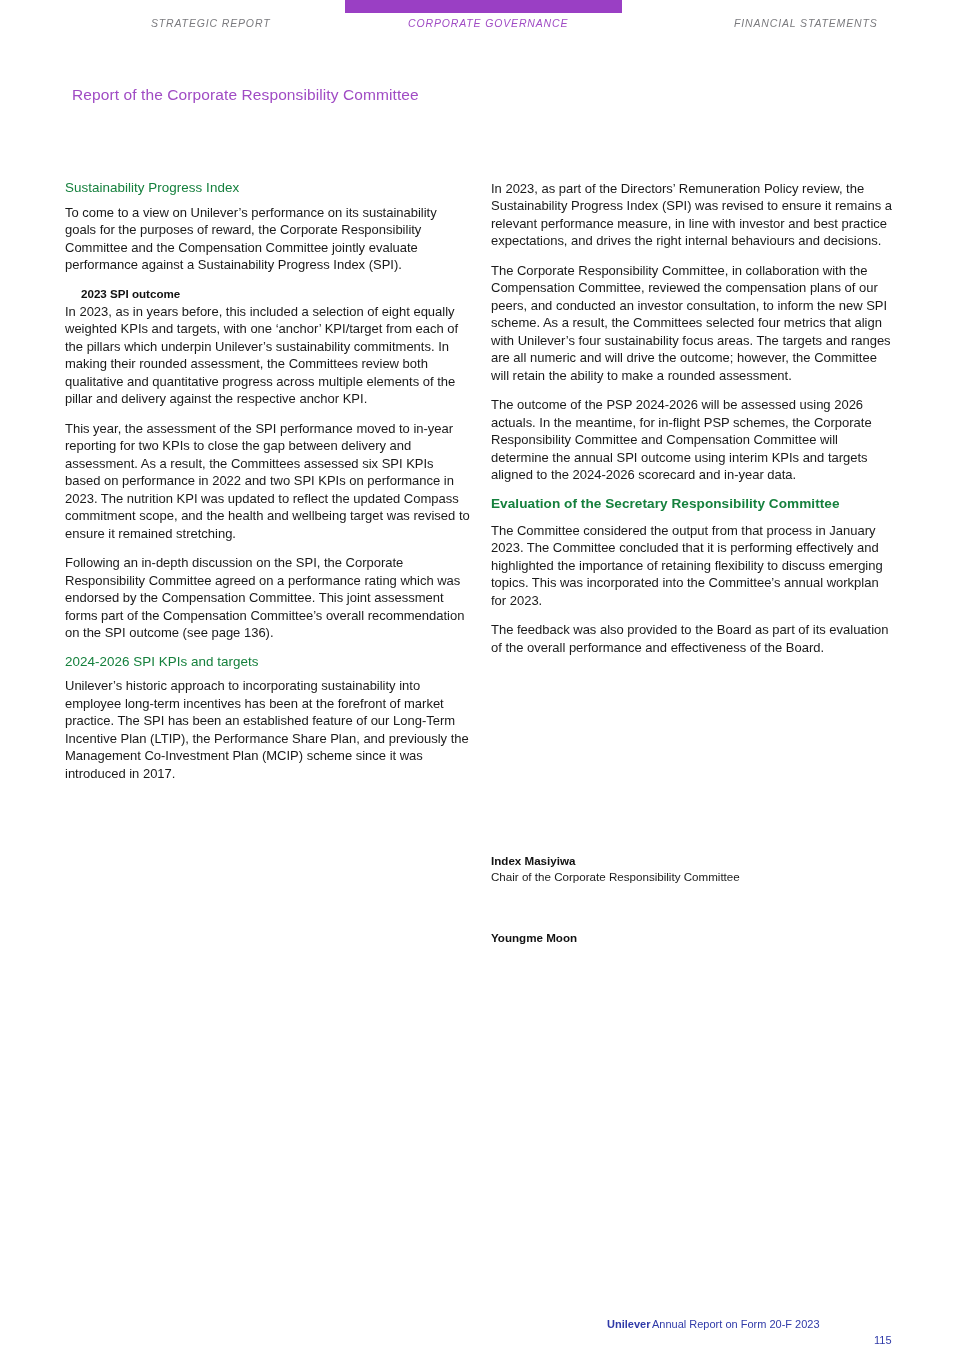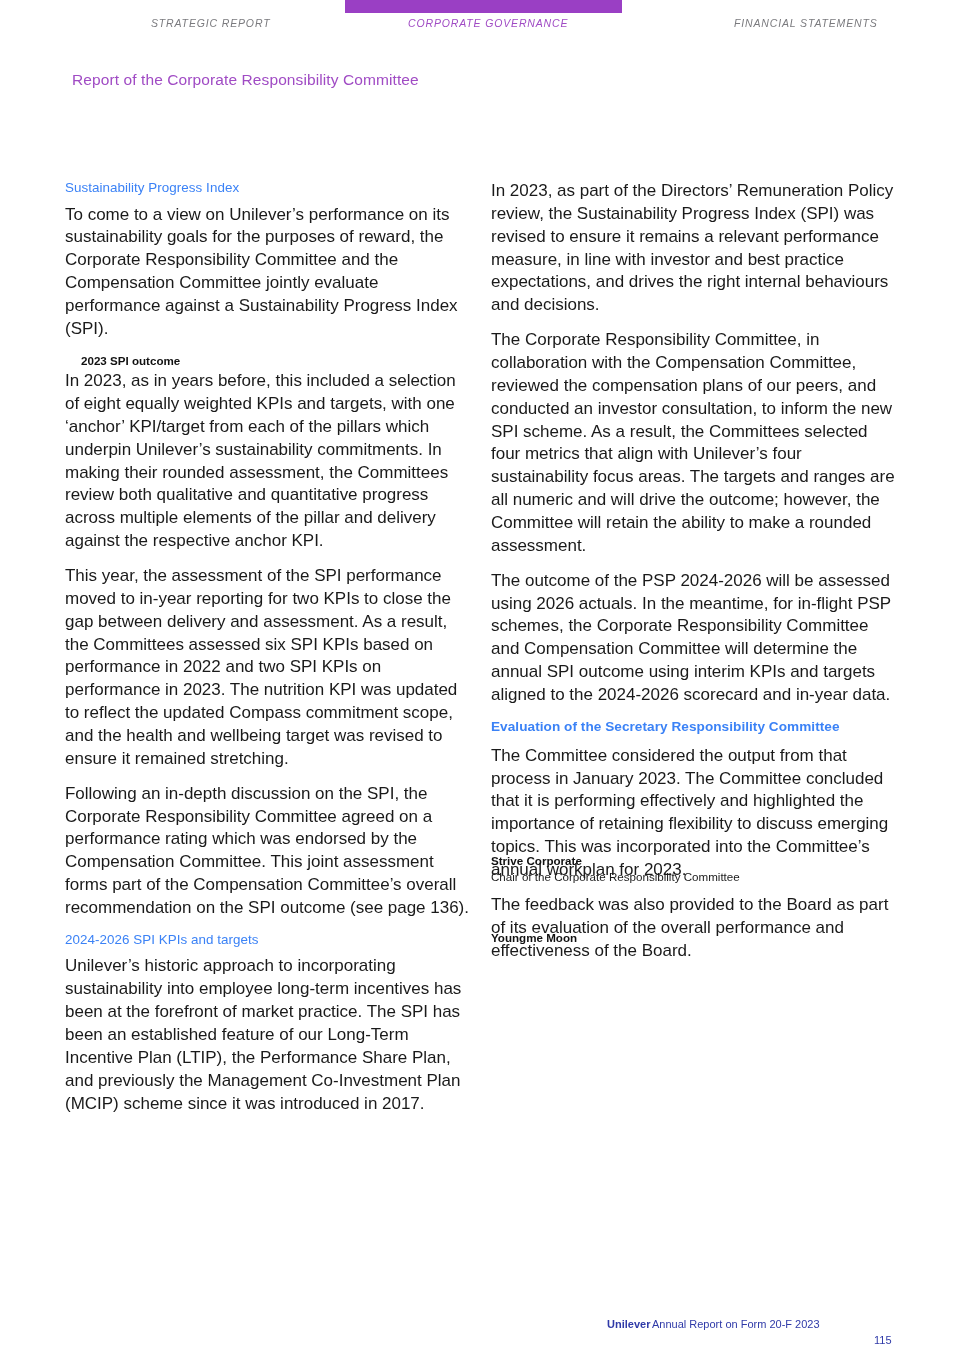--- a/index.html
+++ b/index.html
@@ -43,60 +43,60 @@
     top: 0;
     left: 345px;
     width: 277px;
     height: 13px;
     background: #9a3fc4;
   }
 
   
   .page-title {
     position: absolute;
-    top: 71px;
+    top: 86px;
     left: 72px;
     font-size: 15.5px;
     color: #a04bc4;
     letter-spacing: 0.1px;
     white-space: nowrap;
   }
 
   
   .col {
     position: absolute;
     top: 180px;
   }
   .col-left  { left: 65px;  width: 414px; }
   .col-right { left: 491px; width: 413px; }
 
   h2.section {
     margin: 0 0 7px 0;
     font-size: 13.4px;
     font-weight: normal;
-    color: #3b82f6;
+    color: #15803d;
     line-height: 1.24;
     letter-spacing: 0.05px;
   }
   h2.section.bold {
     font-weight: bold;
     font-size: 13.6px;
     margin-top: 0;
     margin-bottom: 9px;
   }
   h3.subsection {
     margin: 0 0 2px 16px;
     font-size: 11.6px;
     font-weight: bold;
     color: #111111;
     line-height: 1.32;
   }
   p.body {
     margin: 0 8px 12px 0;
-    font-size: 17px;
+    font-size: 13px;
     line-height: 1.345;
     color: #1a1a1a;
     letter-spacing: -0.01px;
   }
   p.body.tight { margin-bottom: 0; }
 
   .gap-before { margin-top: 18px; }
   .gap-before-lg { margin-top: 26px; }
 
   
@@ -180,21 +180,21 @@
   <p class="body">In 2023, as part of the Directors’ Remuneration Policy review, the Sustainability Progress Index (SPI) was revised to ensure it remains a relevant performance measure, in line with investor and best practice expectations, and drives the right internal behaviours and decisions.</p>
   <p class="body">The Corporate Responsibility Committee, in collaboration with the Compensation Committee, reviewed the compensation plans of our peers, and conducted an investor consultation, to inform the new SPI scheme. As a result, the Committees selected four metrics that align with Unilever’s four sustainability focus areas. The targets and ranges are all numeric and will drive the outcome; however, the Committee will retain the ability to make a rounded assessment.</p>
   <p class="body">The outcome of the PSP 2024-2026 will be assessed using 2026 actuals. In the meantime, for in-flight PSP schemes, the Corporate Responsibility Committee and Compensation Committee will determine the annual SPI outcome using interim KPIs and targets aligned to the 2024-2026 scorecard and in-year data.</p>
 
   <h2 class="section bold gap-before-lg">Evaluation of the Secretary Responsibility Committee</h2>
   <p class="body">The Committee considered the output from that process in January 2023. The Committee concluded that it is performing effectively and highlighted the importance of retaining flexibility to discuss emerging topics. This was incorporated into the Committee’s annual workplan for 2023.</p>
   <p class="body tight">The feedback was also provided to the Board as part of its evaluation of the overall performance and effectiveness of the Board.</p>
 </div>
 
 <div class="signoff">
-  <div class="name">Strive Corporate</div>
+  <div class="name">Index Masiyiwa</div>
   <div class="role">Chair of the Corporate Responsibility Committee</div>
   <div class="name second">Youngme Moon</div>
 </div>
 
 <div class="footer">
   <span class="fl-brand">Unilever</span>
   <span class="fl-text">Annual Report on Form 20-F 2023</span>
   <span class="fl-page">115</span>
 </div>
 

